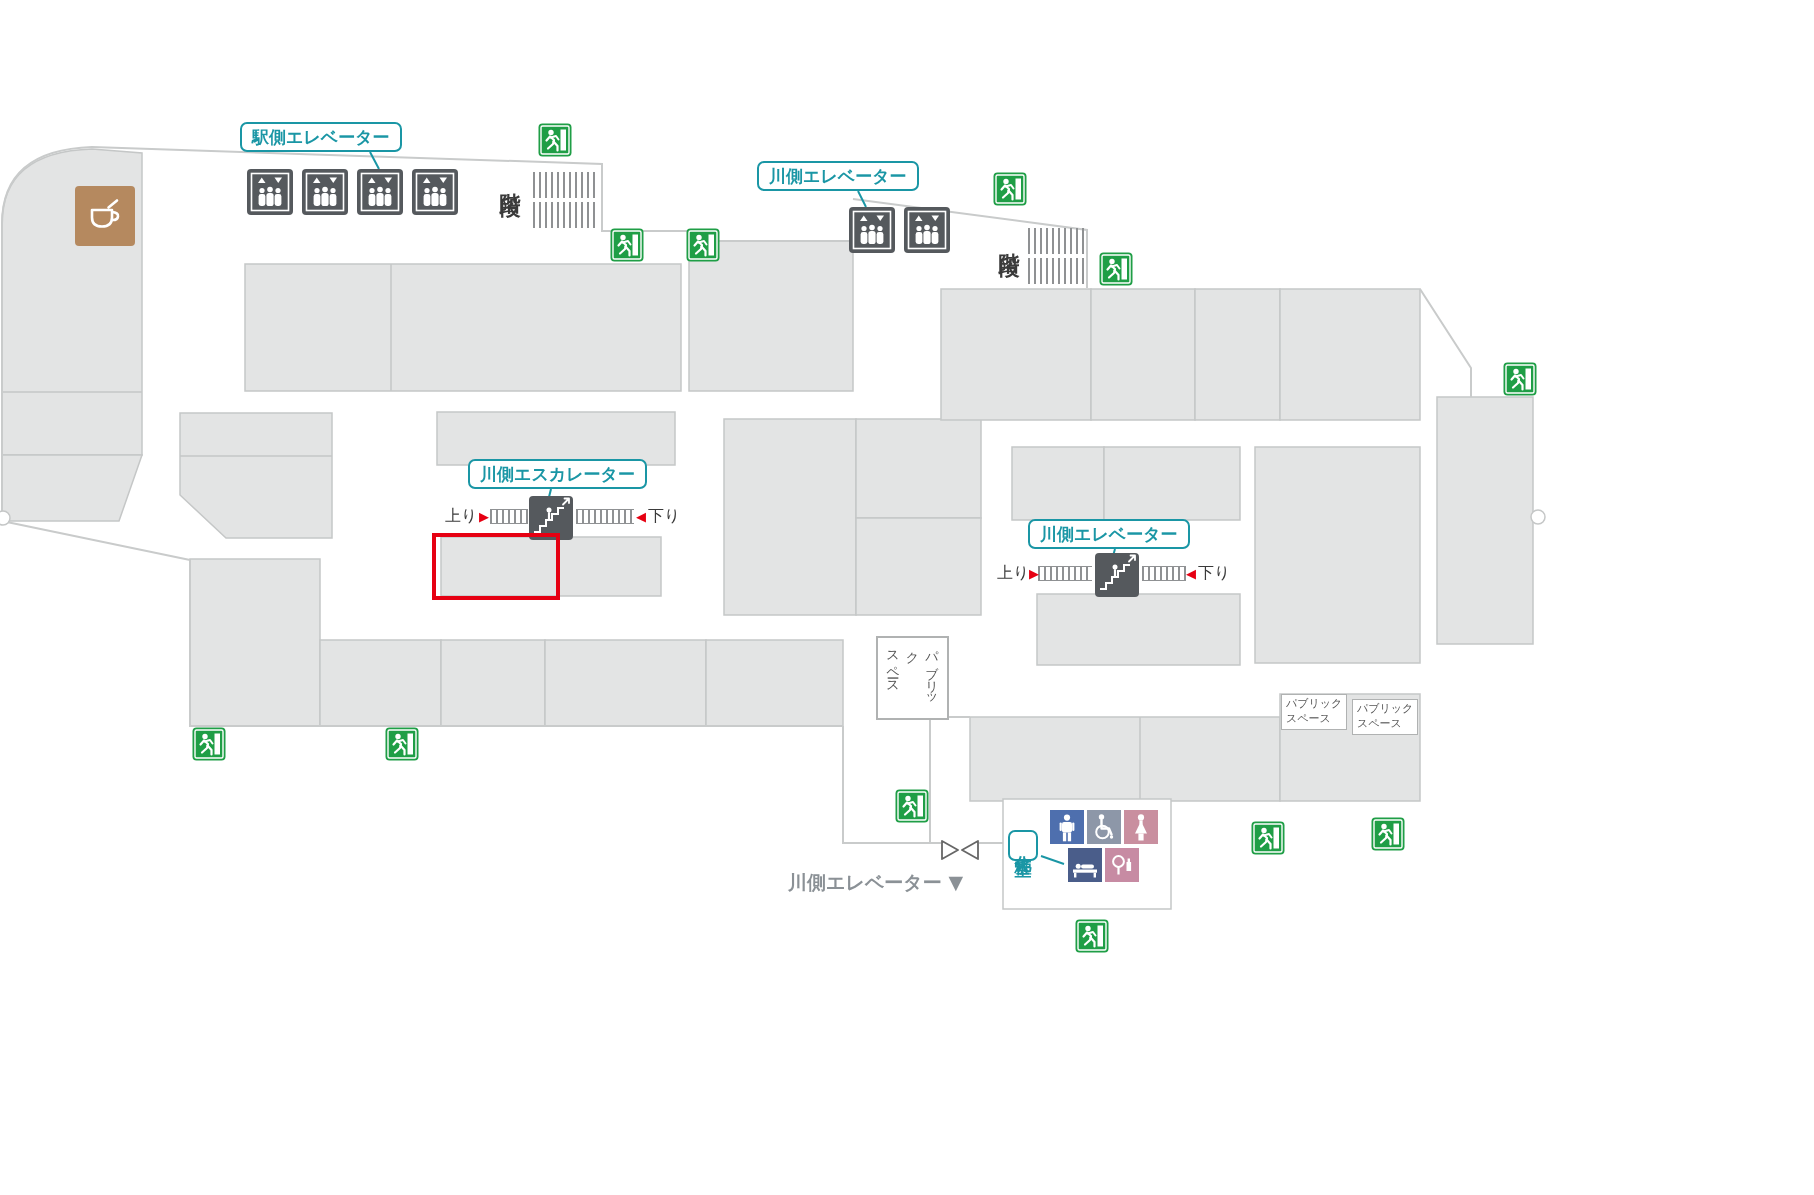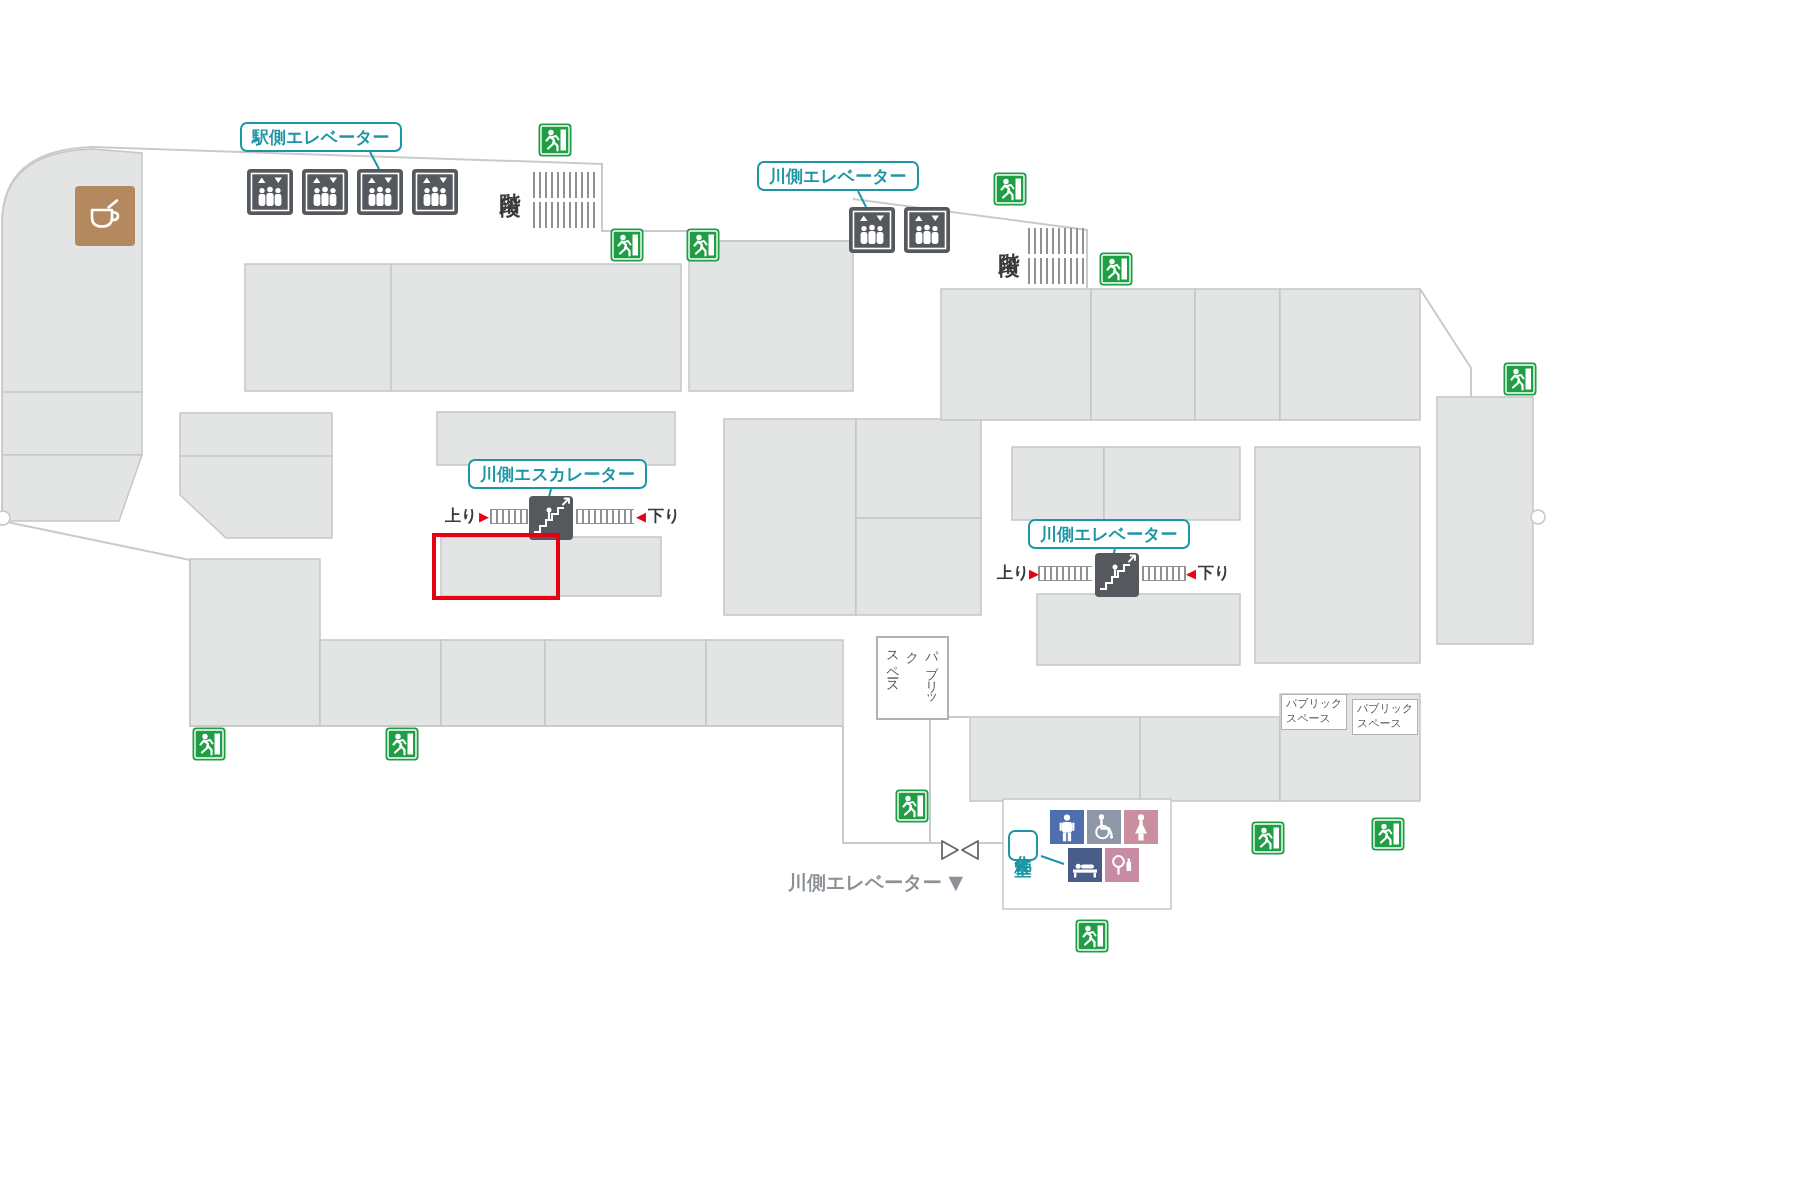--- a/index.html
+++ b/index.html
@@ -10,21 +10,21 @@
   .callout{position:absolute;background:#fff;border:2px solid #1a96a5;color:#1a96a5;
            border-radius:7px;padding:3px 10px;font-size:17px;font-weight:bold;
            white-space:nowrap;z-index:6;line-height:1.2;}
   .callout.vertical{writing-mode:vertical-rl;padding:9px 3px;letter-spacing:3px;}
   .stairs-label{position:absolute;writing-mode:vertical-rl;font-size:21px;font-weight:bold;
            color:#3a3a3a;letter-spacing:4px;z-index:4;}
   .hatch{position:absolute;background:repeating-linear-gradient(90deg,#8f9193 0 2px,transparent 2px 6px);z-index:3;}
   .stair-hatch{height:26px;}
   .esc-strip{height:15px;border-top:1.5px solid #8f9193;border-bottom:1.5px solid #8f9193;
            box-sizing:border-box;background:repeating-linear-gradient(90deg,#8f9193 0 2px,transparent 2px 6px);z-index:3;}
-  .dir-label{position:absolute;font-size:16px;font-weight:bold;color:#3a3a3a;z-index:4;}
+  .dir-label{position:absolute;font-size:16px;font-weight:normal;color:#3a3a3a;z-index:4;}
   .dir-arrow{position:absolute;font-size:13px;color:#e60012;z-index:4;line-height:1;}
   .pubspace-v{position:absolute;writing-mode:vertical-rl;background:#fff;border:2px solid #b0b2b2;
            color:#555;font-size:13px;padding:4px 5px;white-space:pre-line;line-height:1.5;z-index:4;}
   .pubspace-s{position:absolute;background:#fff;border:1.5px solid #b0b2b2;color:#555;
            font-size:11px;padding:2px 4px;white-space:pre-line;line-height:1.35;z-index:4;}
   .parking{position:absolute;font-size:19px;font-weight:bold;color:#8b9196;z-index:4;}
   .highlight{position:absolute;border:4px solid #e60012;z-index:5;background:transparent;}
 </style>
 </head>
 <body>

